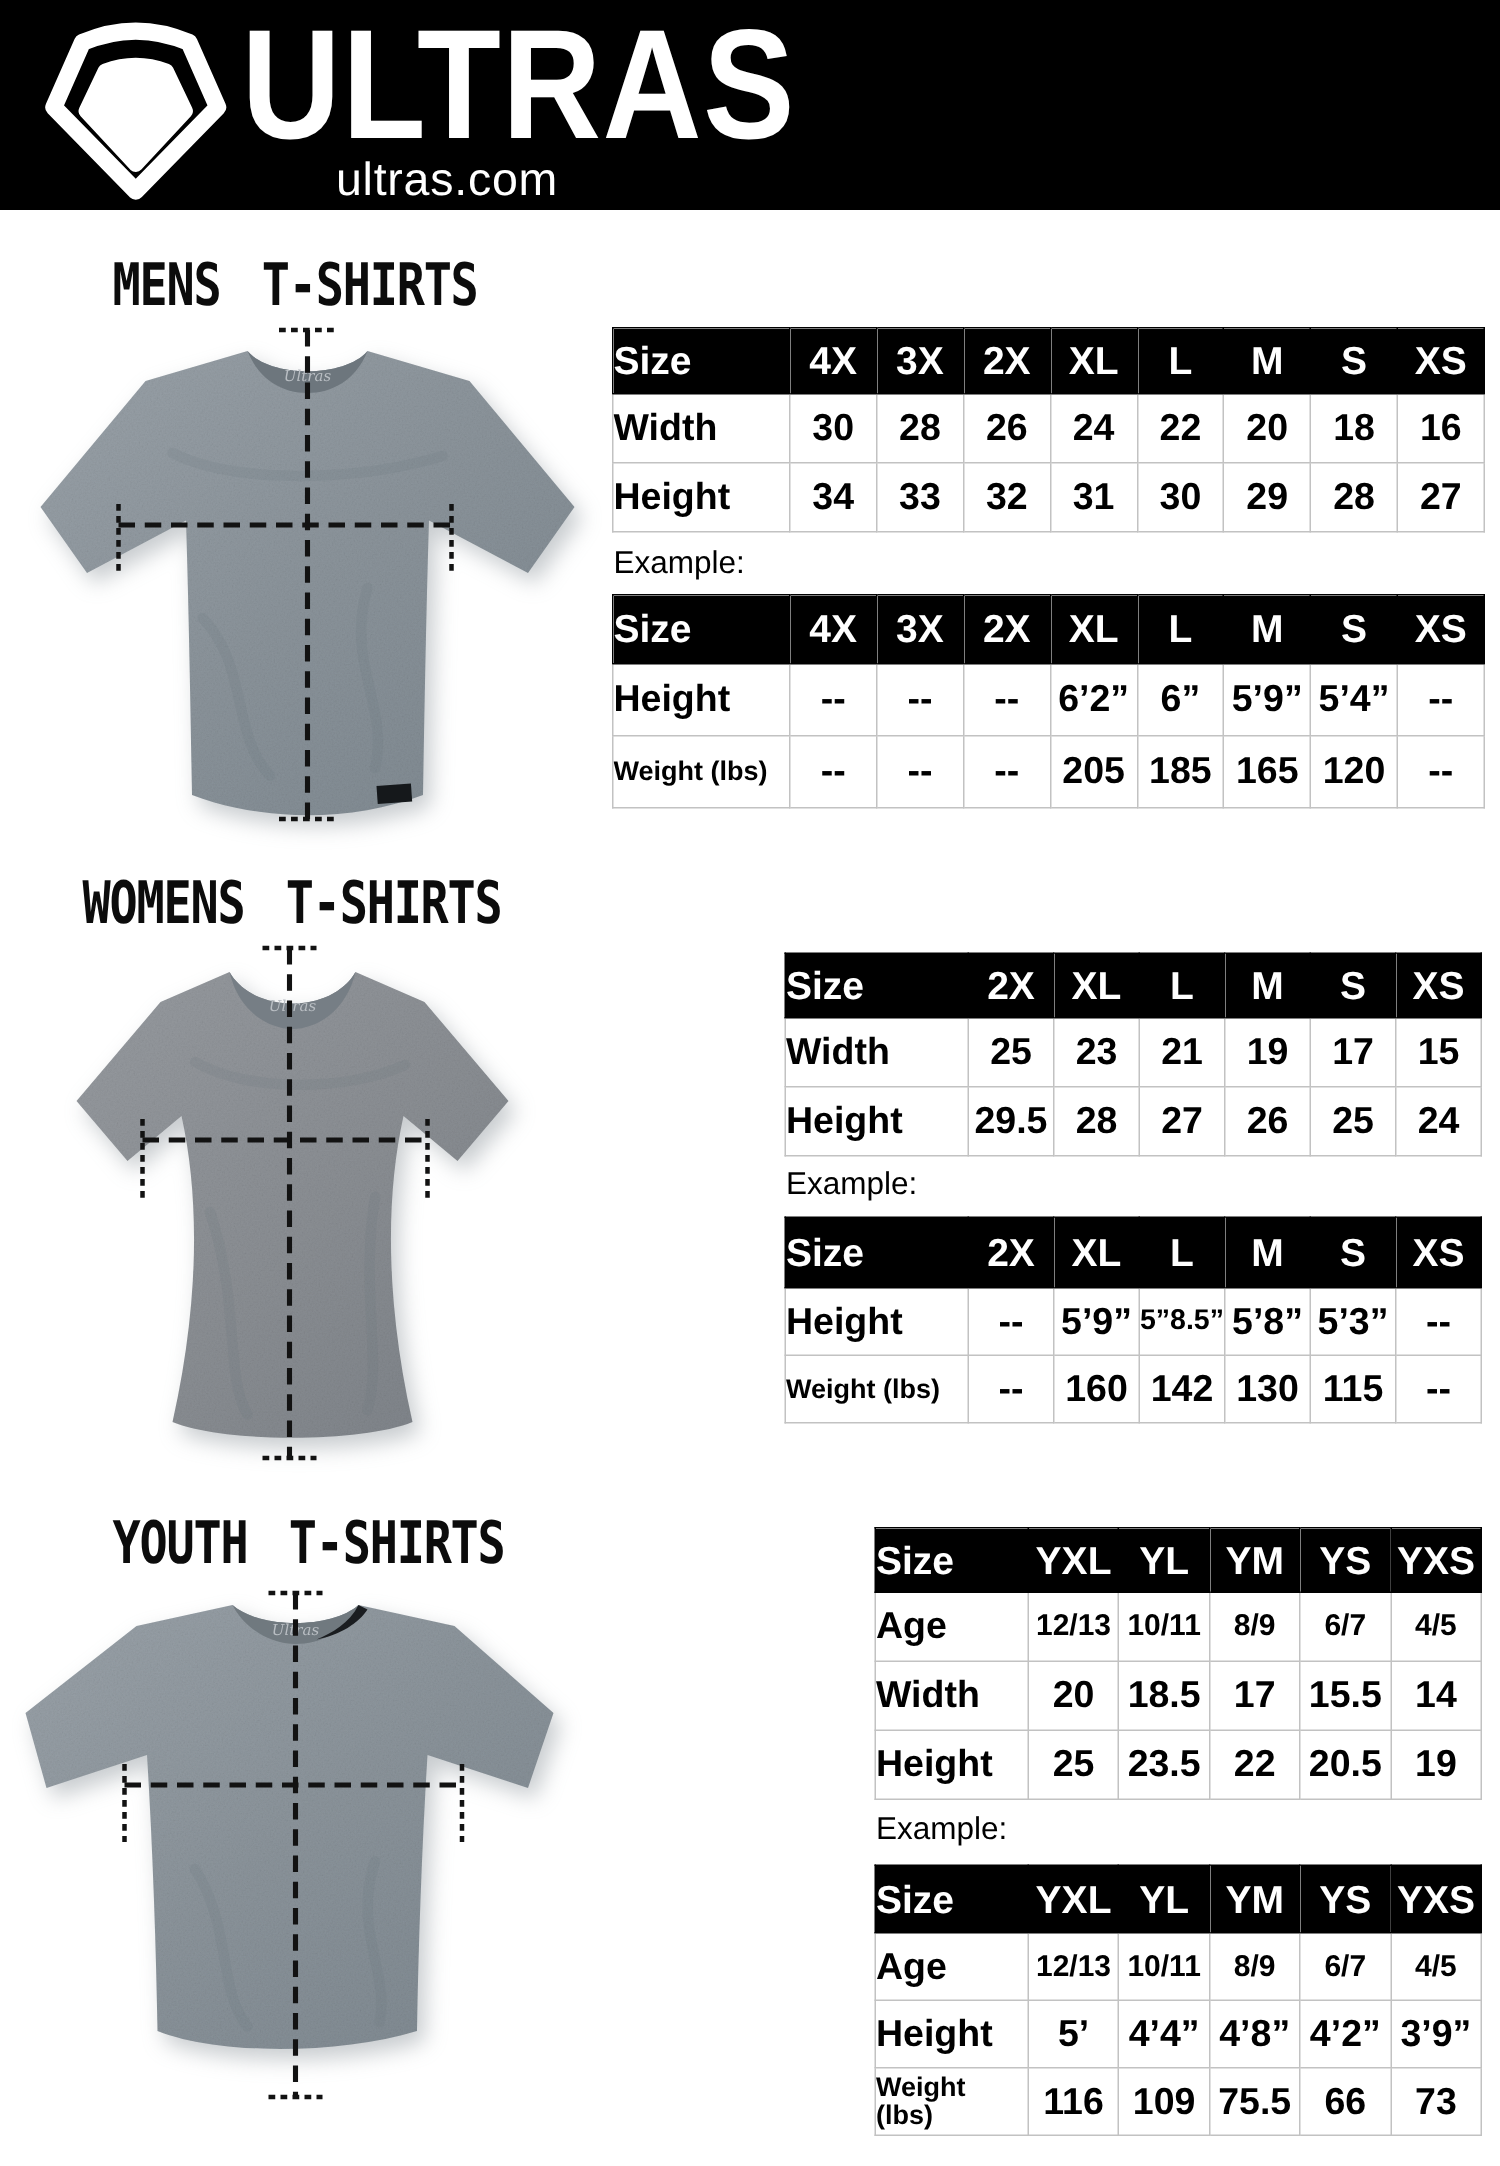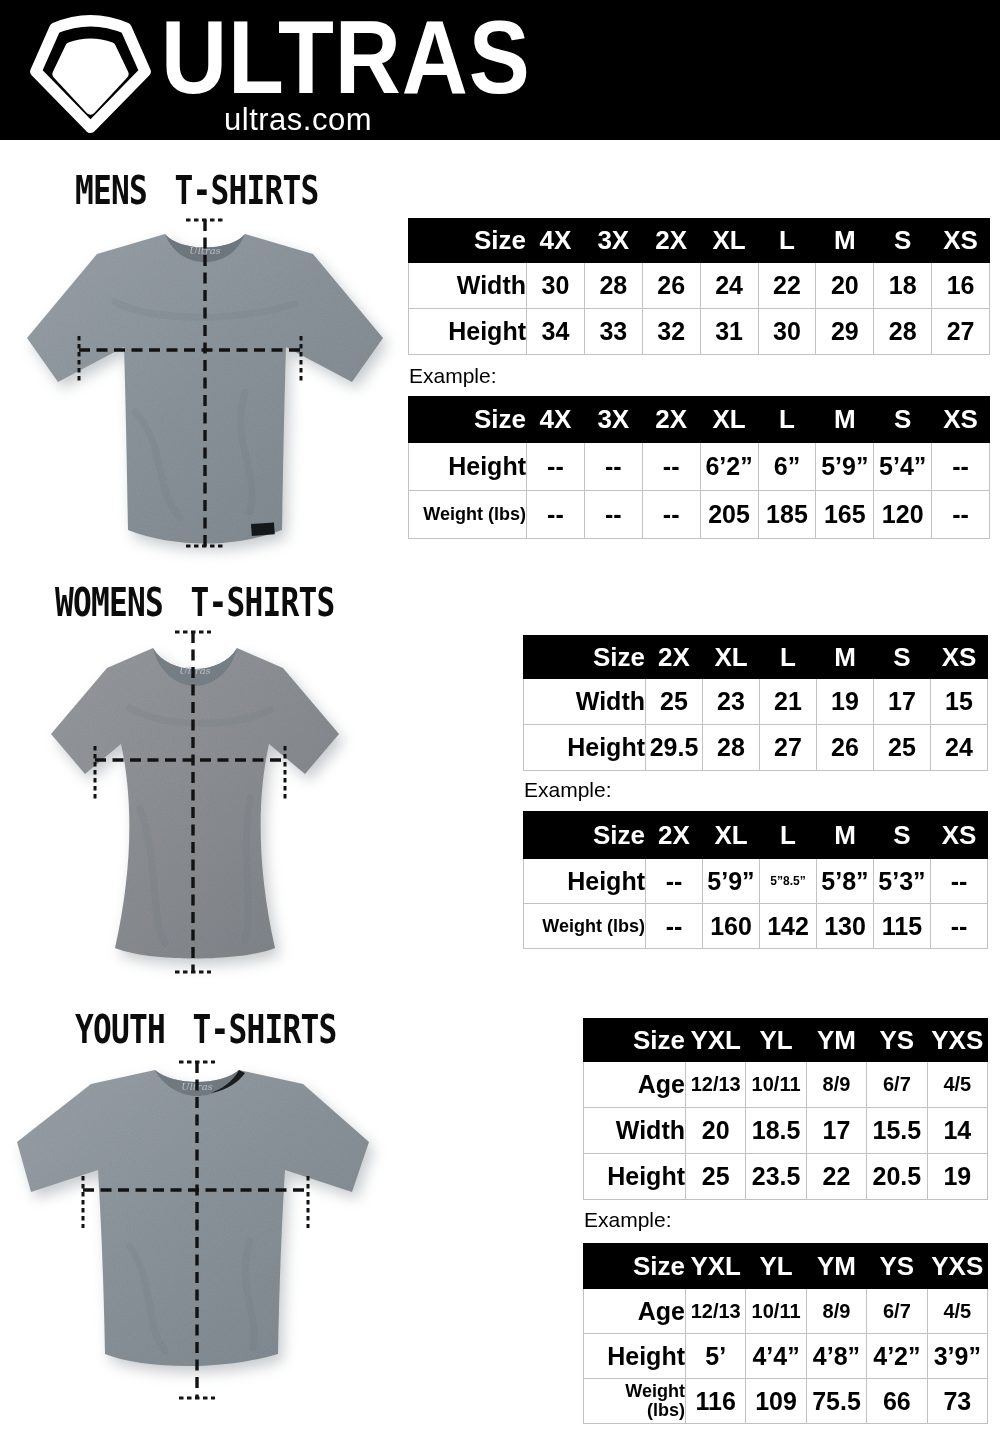--- a/index.html
+++ b/index.html
@@ -34,25 +34,25 @@
   .collar-label{font-size:10px;font-style:italic;fill:#b9bec3;text-anchor:middle;
                 font-family:"DejaVu Serif", serif;}
   .measure line{stroke:#121212;stroke-width:3.4;stroke-dasharray:11 6.5;fill:none;}
   .measure line.cap{stroke-width:3;stroke-dasharray:4.5 3.5;}
 
   
   table{position:absolute;border-collapse:collapse;table-layout:fixed;background:#fff;}
   th,td{border:1px solid #c2c2c2;font-weight:bold;color:#000;text-align:center;padding:0;
         overflow:hidden;}
   thead th{background:#000;color:#fff;border:1px solid #000;font-size:26px;}
-  th.label{text-align:right;}
+  th.label{text-align:left;}
   tbody th{font-size:25px;background:#fff;}
   td{font-size:25px;}
   td.mid{font-size:20px;}
-  td.tight{font-size:12px;margin-left:46px;}
+  td.tight{font-size:19px;margin-left:46px;}
   tbody th.two-line{font-size:18px;line-height:1.05;}
 
   #t-mens-size{left:408px;top:218px;width:582px;}
   #t-mens-ex  {left:408px;top:396px;width:582px;}
   #t-womens-size{left:523px;top:635px;width:465px;}
   #t-womens-ex  {left:523px;top:811px;width:465px;}
   #t-youth-size{left:583px;top:1018px;width:405px;}
   #t-youth-ex  {left:583px;top:1243px;width:405px;}
 
   #t-mens-size col.c0,#t-mens-ex col.c0{width:118px;}

